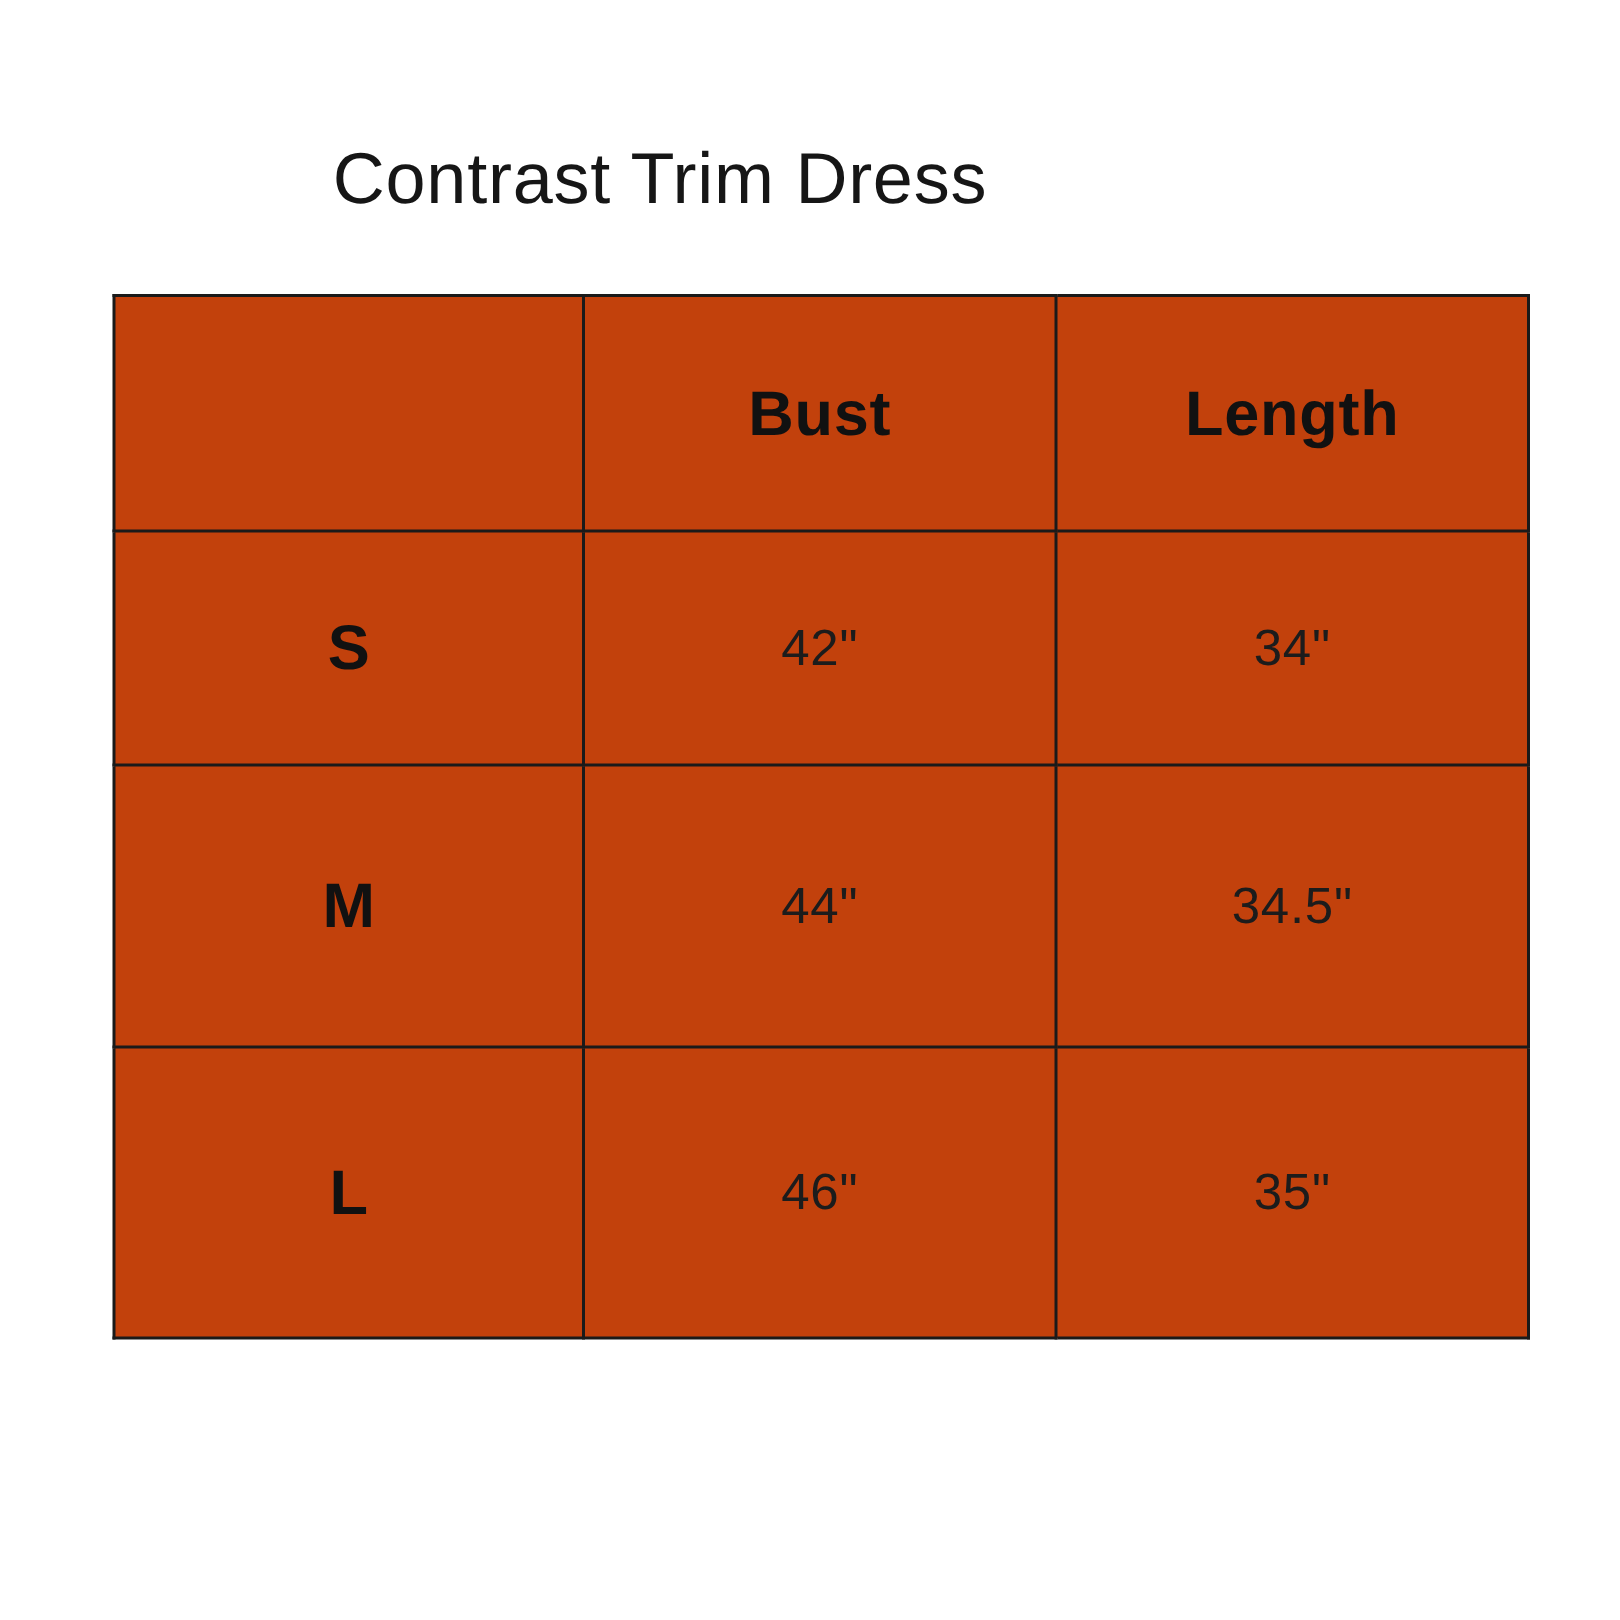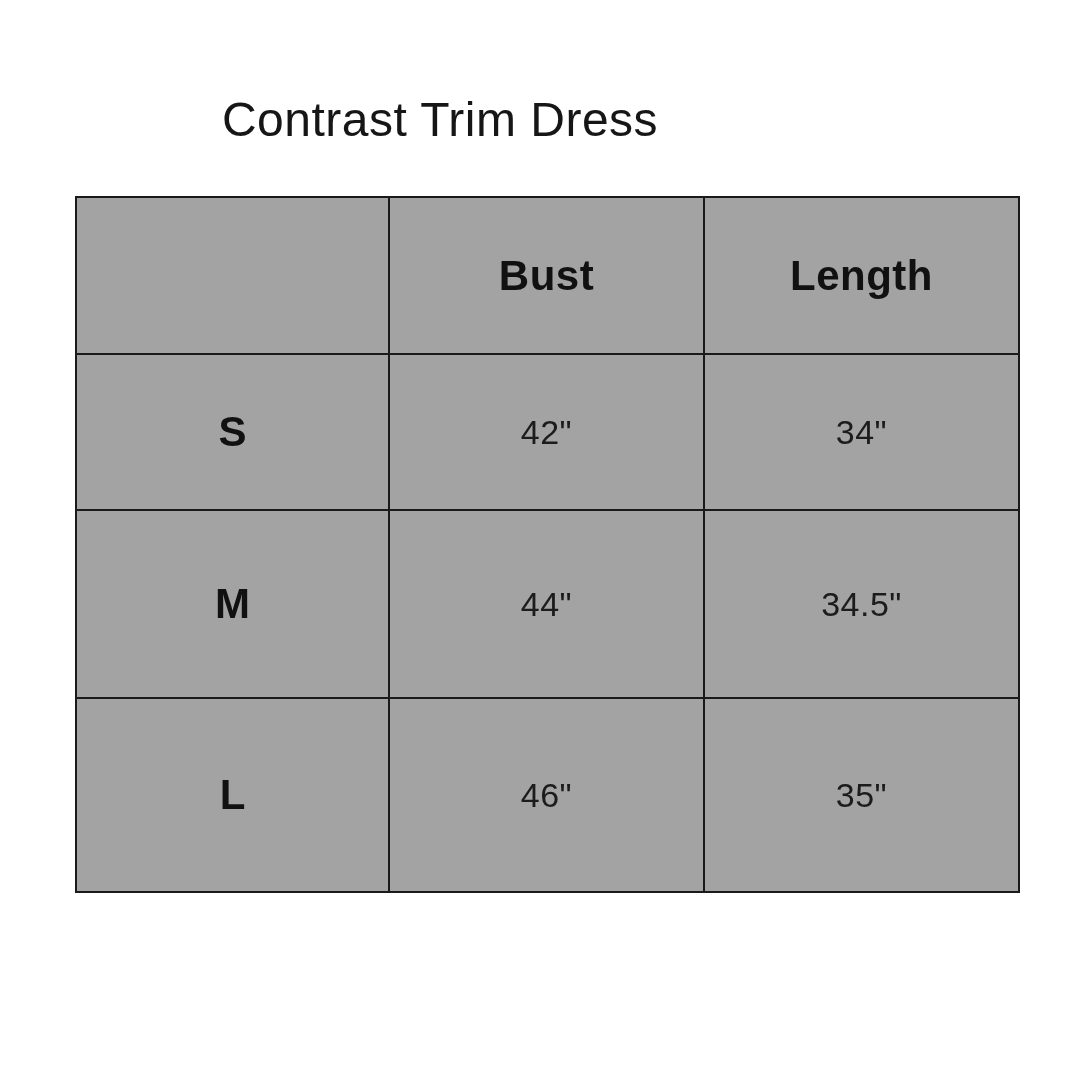--- a/index.html
+++ b/index.html
@@ -32,21 +32,21 @@
     top: 196px;
     width: 943px;
     border-collapse: collapse;
     table-layout: fixed;
   }
   table.size-chart td, table.size-chart th {
     border: 2.5px solid #1a1a1a;
     text-align: center;
     vertical-align: middle;
     padding: 0;
-    background: #a3a3a3;
+    background: #c2410c;
   }
   tr.header-row     { height: 157px; }
   tr.row-s          { height: 156px; }
   tr.row-m          { height: 188px; }
   tr.row-l          { height: 194px; }
   .col-head {
     font-size: 42px;
     font-weight: 700;
     letter-spacing: 0.5px;
     color: #111111;

